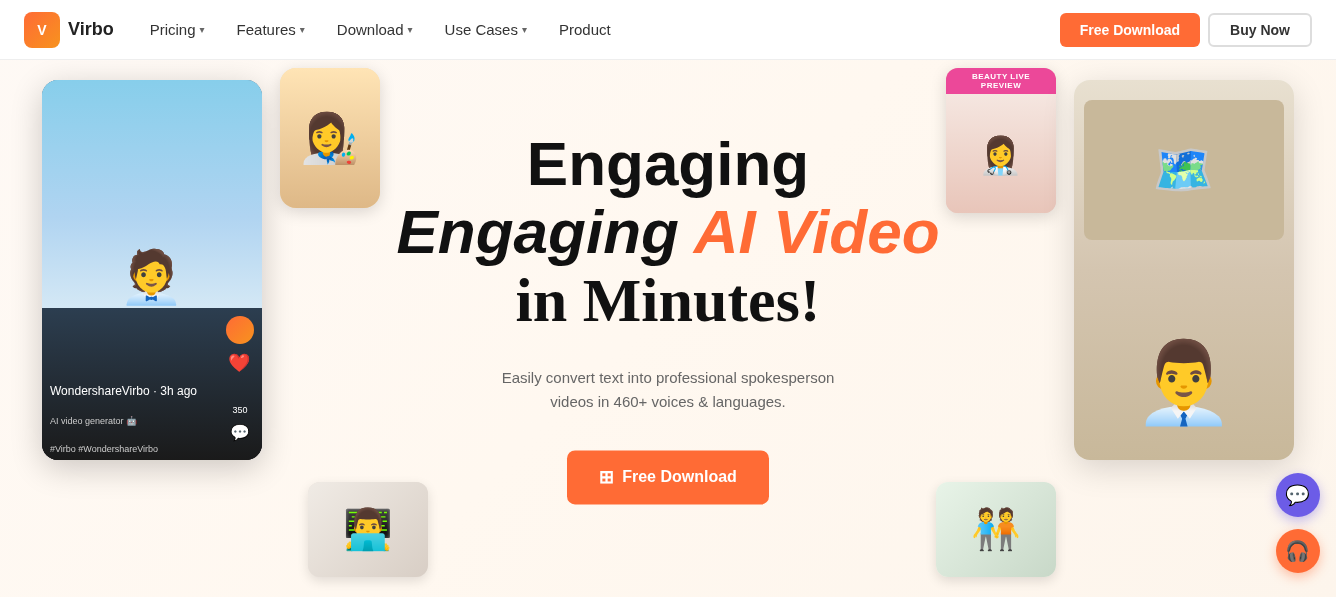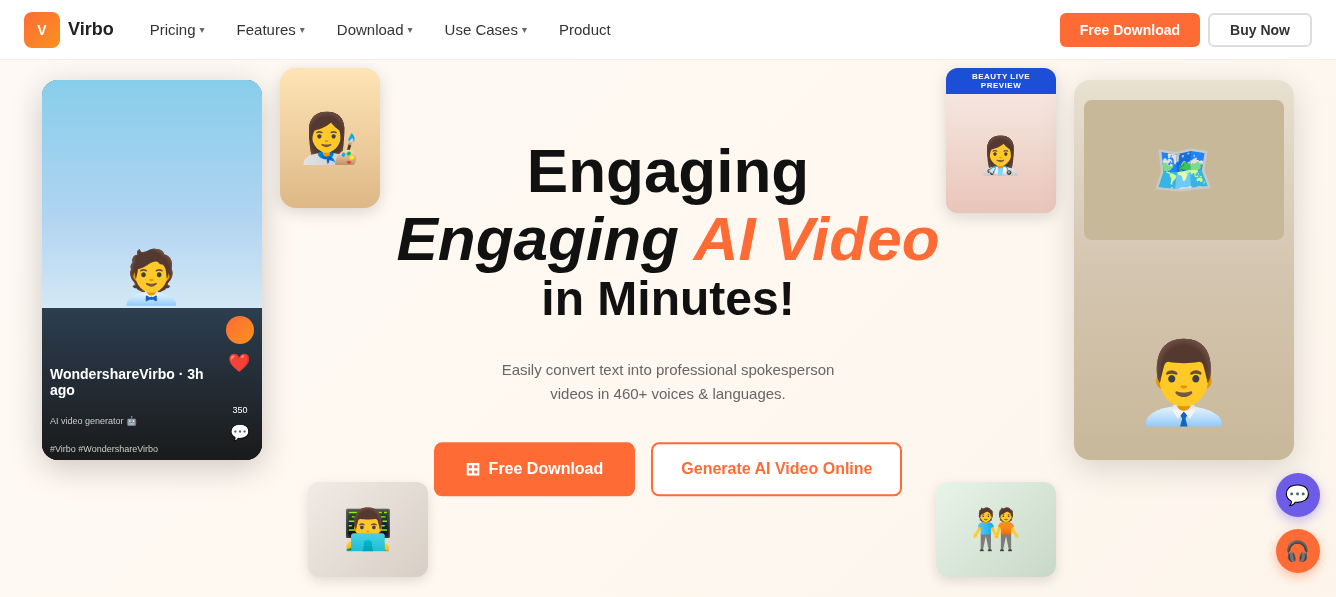--- a/index.html
+++ b/index.html
@@ -45,21 +45,21 @@
     }
 
     
     .hero-center {
       position: absolute; left: 50%; top: 50%; transform: translate(-50%, -45%);
       text-align: center; width: 560px;
     }
     .hero-title-line1 { font-size: 62px; font-weight: 800; color: #111; line-height: 1.1; }
     .hero-title-line2 { font-size: 62px; font-weight: 800; color: #111; line-height: 1.1; font-style: italic; }
     .hero-title-ai { color: #ff6b35; }
-    .hero-title-line3 { font-size: 48px; font-weight: 800; color: #111; line-height: 1.1; margin-bottom: 32px; }
+    .hero-title-line3 { font-size: 62px; font-weight: 800; color: #111; line-height: 1.1; margin-bottom: 32px; font-family: Liberation Serif, serif; }
     .hero-subtitle {
       font-size: 15px; color: #666; line-height: 1.6; margin-bottom: 36px;
     }
     .hero-btns { display: flex; gap: 16px; justify-content: center; }
     .btn-hero-download {
       background: #ff6b35; color: white; border: none;
       padding: 16px 32px; border-radius: 8px; font-size: 16px; font-weight: 700;
       cursor: pointer; display: flex; align-items: center; gap: 8px;
     }
     .btn-hero-online {
@@ -74,21 +74,21 @@
       position: absolute; left: 42px; top: 80px;
       width: 220px; height: 380px; border-radius: 16px;
       overflow: hidden; background: #1a1a2e;
       box-shadow: 0 8px 32px rgba(0,0,0,0.2);
     }
     .left-video-bg {
       width: 100%; height: 100%;
       background: linear-gradient(180deg, #87ceeb 0%, #e0f4ff 40%, #2c3e50 60%, #1a1a1a 100%);
       position: relative;
     }
-    .tiktok-username { color: white; font-size: 14px; font-weight: 700; }
+    .tiktok-username { color: white; font-size: 12px; font-weight: 400; }
     .tiktok-desc { color: #ccc; font-size: 9px; margin-top: 18px; }
     .tiktok-right {
       position: absolute; right: 8px; top: 8px;
       display: flex; flex-direction: column; align-items: center; gap: 8px;
     }
     .tiktok-avatar-small {
       width: 28px; height: 28px; border-radius: 50%;
       background: linear-gradient(135deg, #ff6b35, #f7931e);
     }
     .tiktok-heart { color: #ff4757; font-size: 18px; text-align: center; }
@@ -130,21 +130,21 @@
     .world-map-dots { font-size: 50px; }
 
     
     .beauty-card {
       position: absolute; right: 280px; top: 68px;
       width: 110px; height: 145px; border-radius: 12px;
       overflow: hidden; background: #e8c4b8;
       box-shadow: 0 4px 16px rgba(0,0,0,0.15);
     }
     .beauty-card-header {
-      background: #1d4ed8; color: white; font-size: 8px; font-weight: 700;
+      background: #ec4899; color: white; font-size: 8px; font-weight: 700;
       text-align: center; padding: 4px; letter-spacing: 0.5px;
     }
     .beauty-card-person {
       width: 100%; height: calc(100% - 22px);
       background: linear-gradient(180deg, #f5e6e0 0%, #e8c4b8 100%);
       display: flex; align-items: center; justify-content: center; font-size: 36px;
     }
 
     
     .bottom-left-img {
@@ -294,21 +294,20 @@
     <div class="hero-title-line3">in Minutes!</div>
     <div class="hero-subtitle">
       <span>Easily convert text into professional spokesperson</span><br>
       <span>videos in 460+ voices &amp; languages.</span>
     </div>
     <div class="hero-btns">
       <button class="btn-hero-download">
         <span class="windows-icon">⊞</span>
         <span>Free Download</span>
       </button>
-      <button class="btn-hero-online">Generate AI Video Online</button>
     </div>
   </div>
 
 </div>
 
 <div class="chat-widget">
   <span>💬</span>
 </div>
 <div class="support-widget">
   <span>🎧</span>

